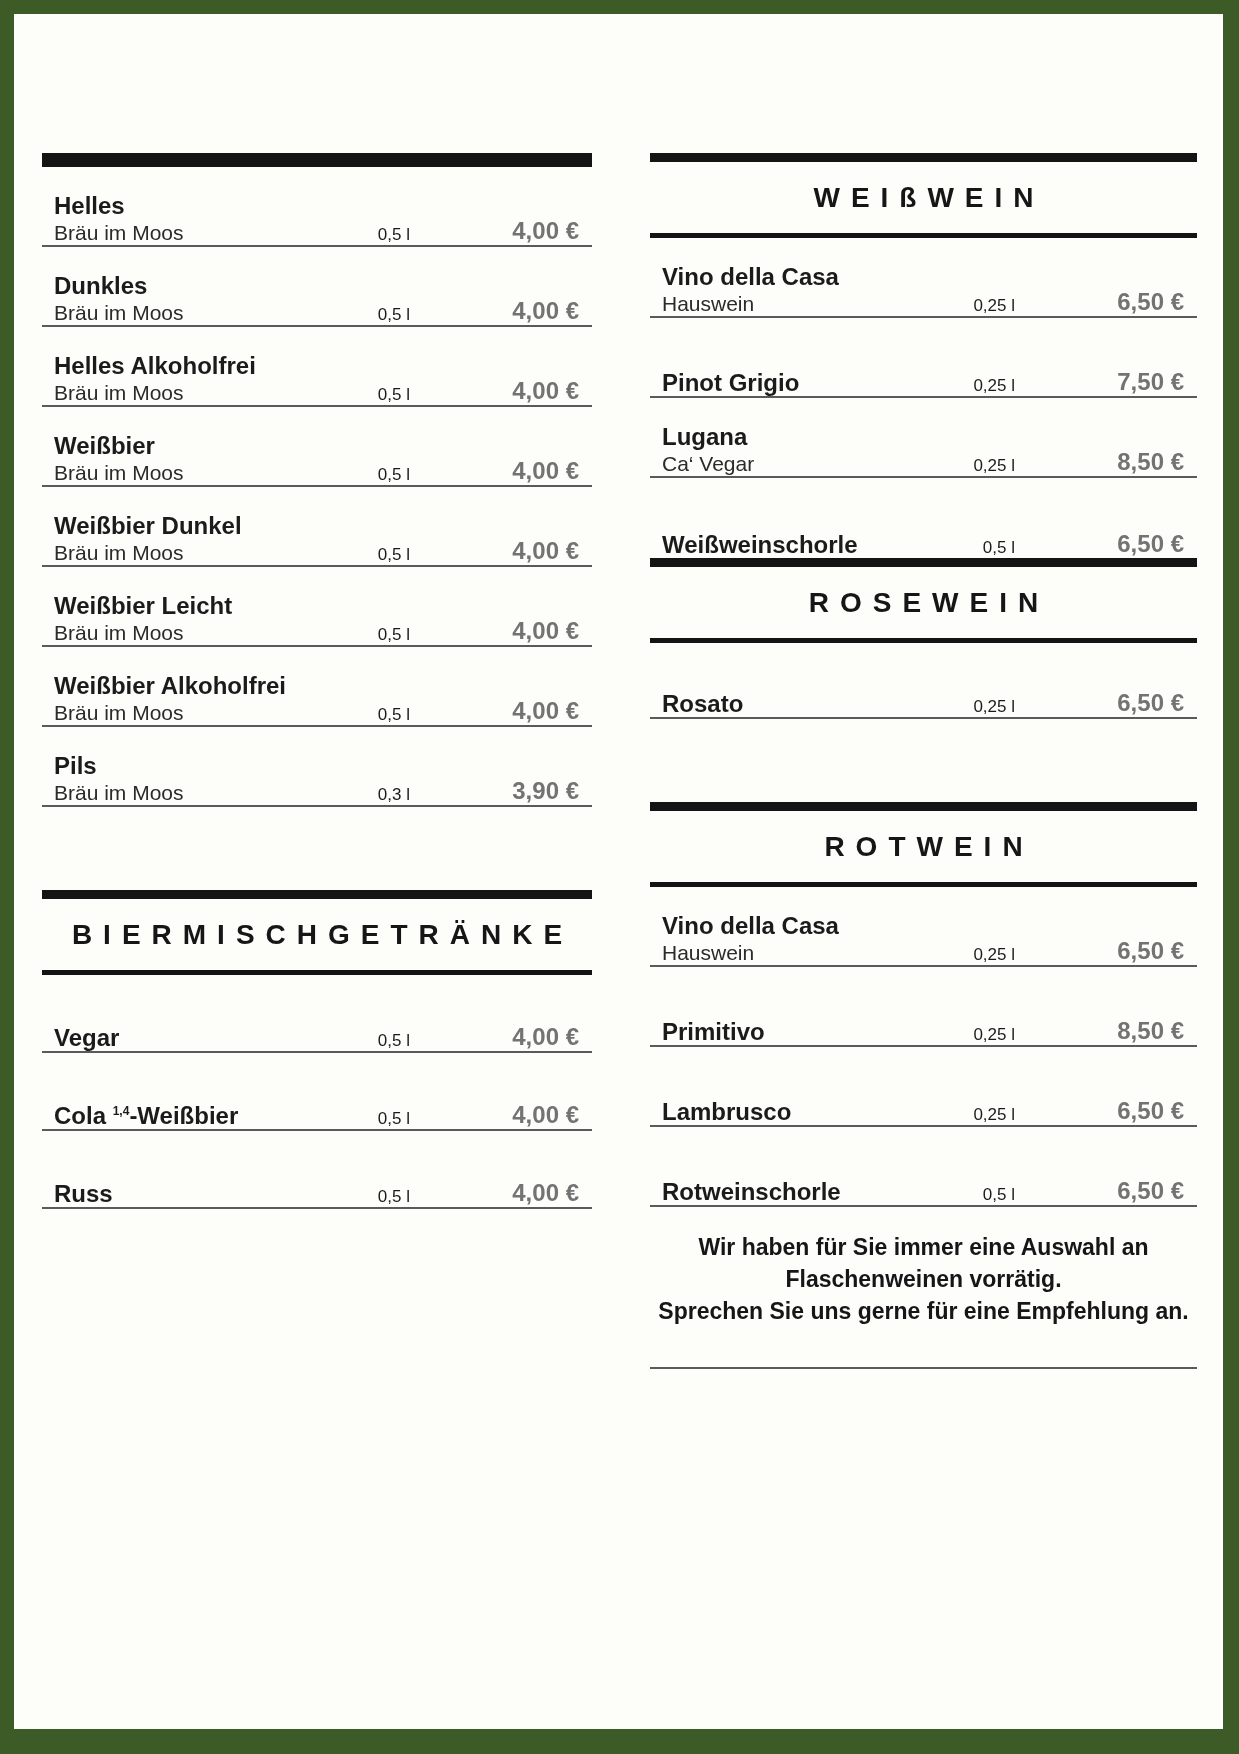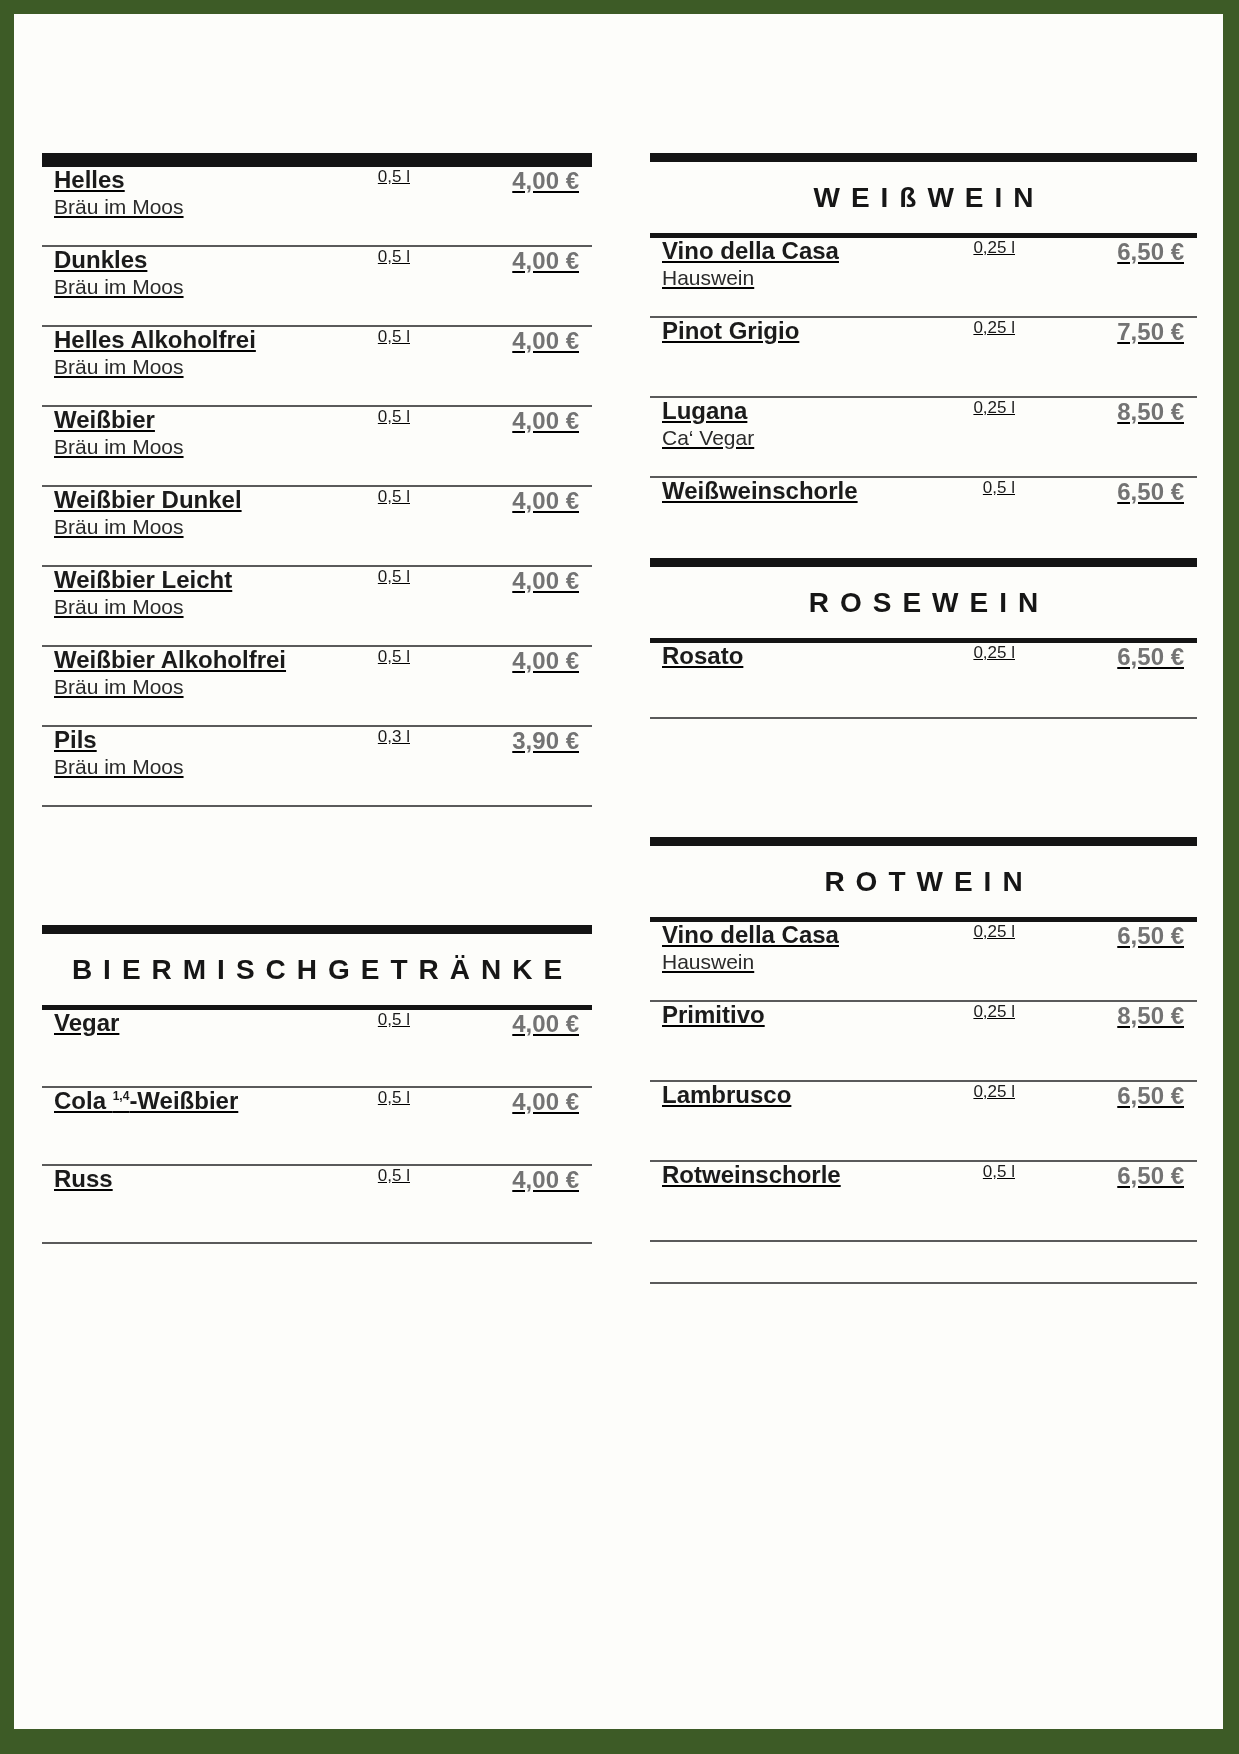--- a/index.html
+++ b/index.html
@@ -13,40 +13,39 @@
   .page {
     position: absolute;
     left: 14px; top: 14px;
     width: 1209px; height: 1715px;
     background: #fdfdfa;
   }
   .column { position: absolute; top: 0; }
   .column-left  { left: 28px;  width: 550px; }
   .column-right { left: 636px; width: 547px; }
   .sections { margin-top: 139px; }
-  .sections .section + .section { margin-top: 118px; }
+  .sections .section + .section { margin-top: 83px; }
   [data-name="section-rosewein"] { margin-top: 0 !important; }
 
   .sec-bar-top    { height: 9px; background: #141414; }
   .sec-bar-bottom { height: 5px; background: #141414; }
   .sec-title {
     height: 71px;
     display: flex; align-items: center; justify-content: center;
     font-size: 28px; font-weight: bold; color: #161616;
     letter-spacing: 11px; text-indent: 11px;
     white-space: nowrap;
   }
 
   .row {
-    display: flex; align-items: flex-start;
+    display: flex; align-items: flex-end;
     height: 80px;
     padding-left: 12px;
     border-bottom: 2px solid #5a5a5a;
     box-sizing: border-box;
-    text-decoration: underline;
   }
   [data-name="section-biermisch"] .row { height: 78px; }
   [data-name="section-rosewein"]  .row { height: 76px; }
   [data-name="section-weisswein"] .row:last-child { border-bottom: none; }
 
   .nameblock { flex: 1; min-width: 0; }
   .name { font-size: 24px; font-weight: bold; color: #1b1b1b; line-height: 26px; }
   .name sup { font-size: 12px; font-weight: bold; vertical-align: super; line-height: 0; }
   .sub  { font-size: 21px; color: #2b2b2b; line-height: 24px; margin-top: 2px; }
   .vol   { width: 110px; text-align: right; font-size: 17px; color: #1b1b1b; white-space: nowrap; }
@@ -251,16 +250,21 @@
             <div class="row" data-name="menu-item-row">
               <div class="nameblock" data-name="item-name">
                 <div class="name"><span data-name="item-name-text">Rotweinschorle</span></div>
               </div>
               <div class="vol" data-name="item-volume">0,5 l</div>
               <div class="price" data-name="item-price">6,50 €</div>
             </div>
           </div>
         </section>
       </div>
+    <div class="note" data-name="availability-note">
+      <div data-name="note-line">Wir haben für Sie immer eine Auswahl an</div>
+      <div data-name="note-line">Flaschenweinen vorrätig.</div>
+      <div data-name="note-line">Sprechen Sie uns gerne für eine Empfehlung an.</div>
+    </div>
     <div class="note-rule" data-name="note-divider"></div>
   </div>
 
 </div>
 
 </body></html>

